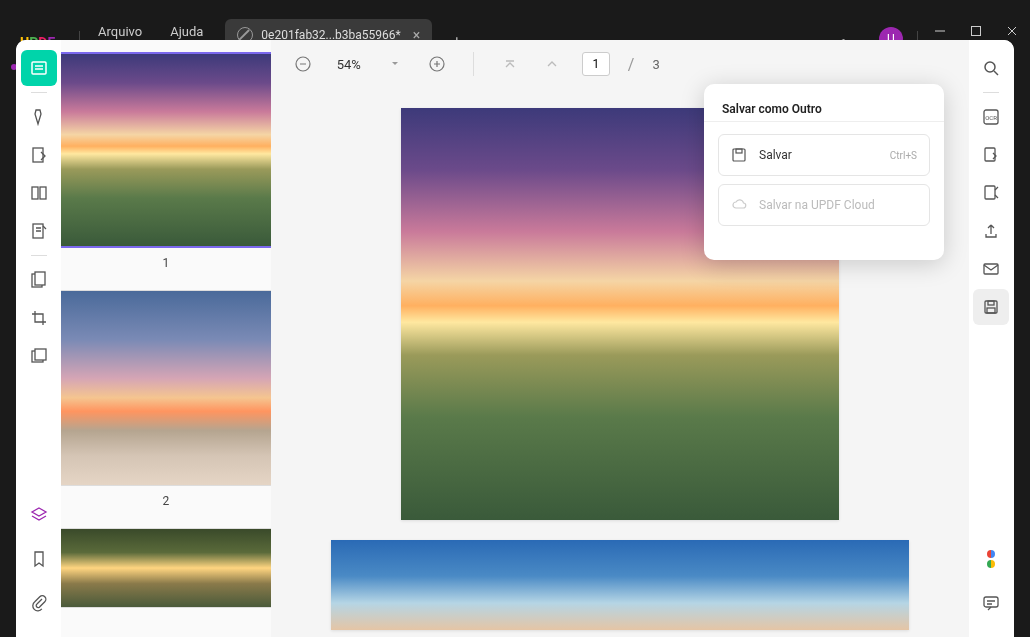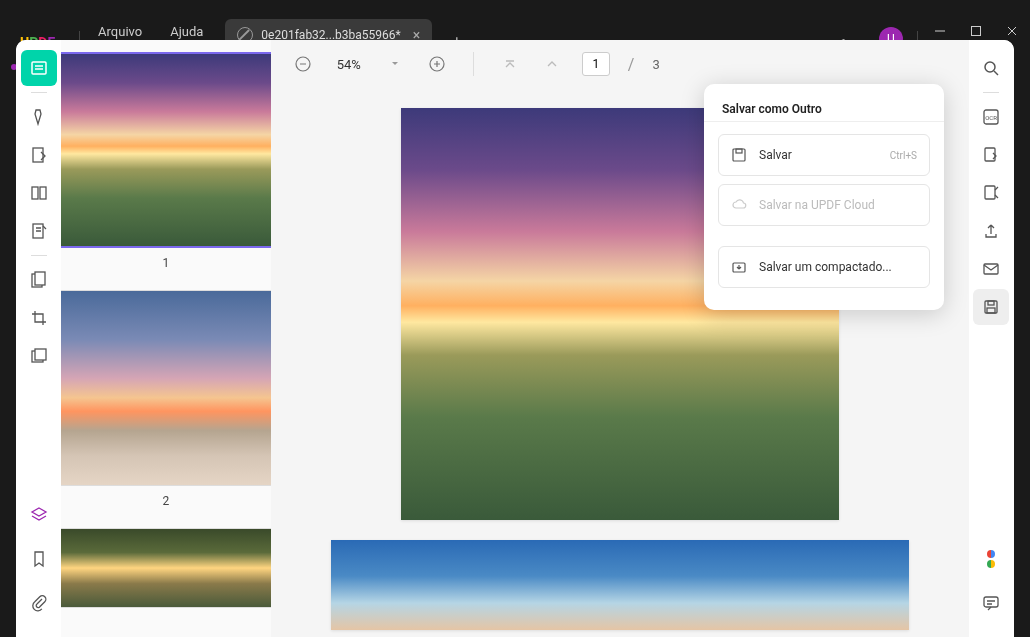--- a/index.html
+++ b/index.html
@@ -350,24 +350,15 @@
       <span class="dd-item-icon">
           <svg width="16" height="16" viewBox="0 0 16 16">
             <path d="M5 11a3 3 0 010-6 4 4 0 017.5 1A2.5 2.5 0 0112 11z" stroke="#ccc" stroke-width="1.2" fill="none"></path>
           </svg>
         </span>
       <span class="dd-item-label">Salvar na UPDF Cloud</span>
     </div>
 
     <div class="dd-gap"></div>
 
-    <div class="dd-item">
-      <span class="dd-item-icon">
-          <svg width="16" height="16" viewBox="0 0 16 16">
-            <rect x="2" y="4" width="12" height="9" rx="1" stroke="#555" stroke-width="1.2" fill="none"></rect>
-            <path d="M8 6v4m0 0l-2-2m2 2l2-2" stroke="#555" stroke-width="1.2" fill="none"></path>
-          </svg>
-        </span>
-      <span class="dd-item-label">Salvar um compactado...</span>
-    </div>
   </div>
 
 </div>
 
 </body></html>

